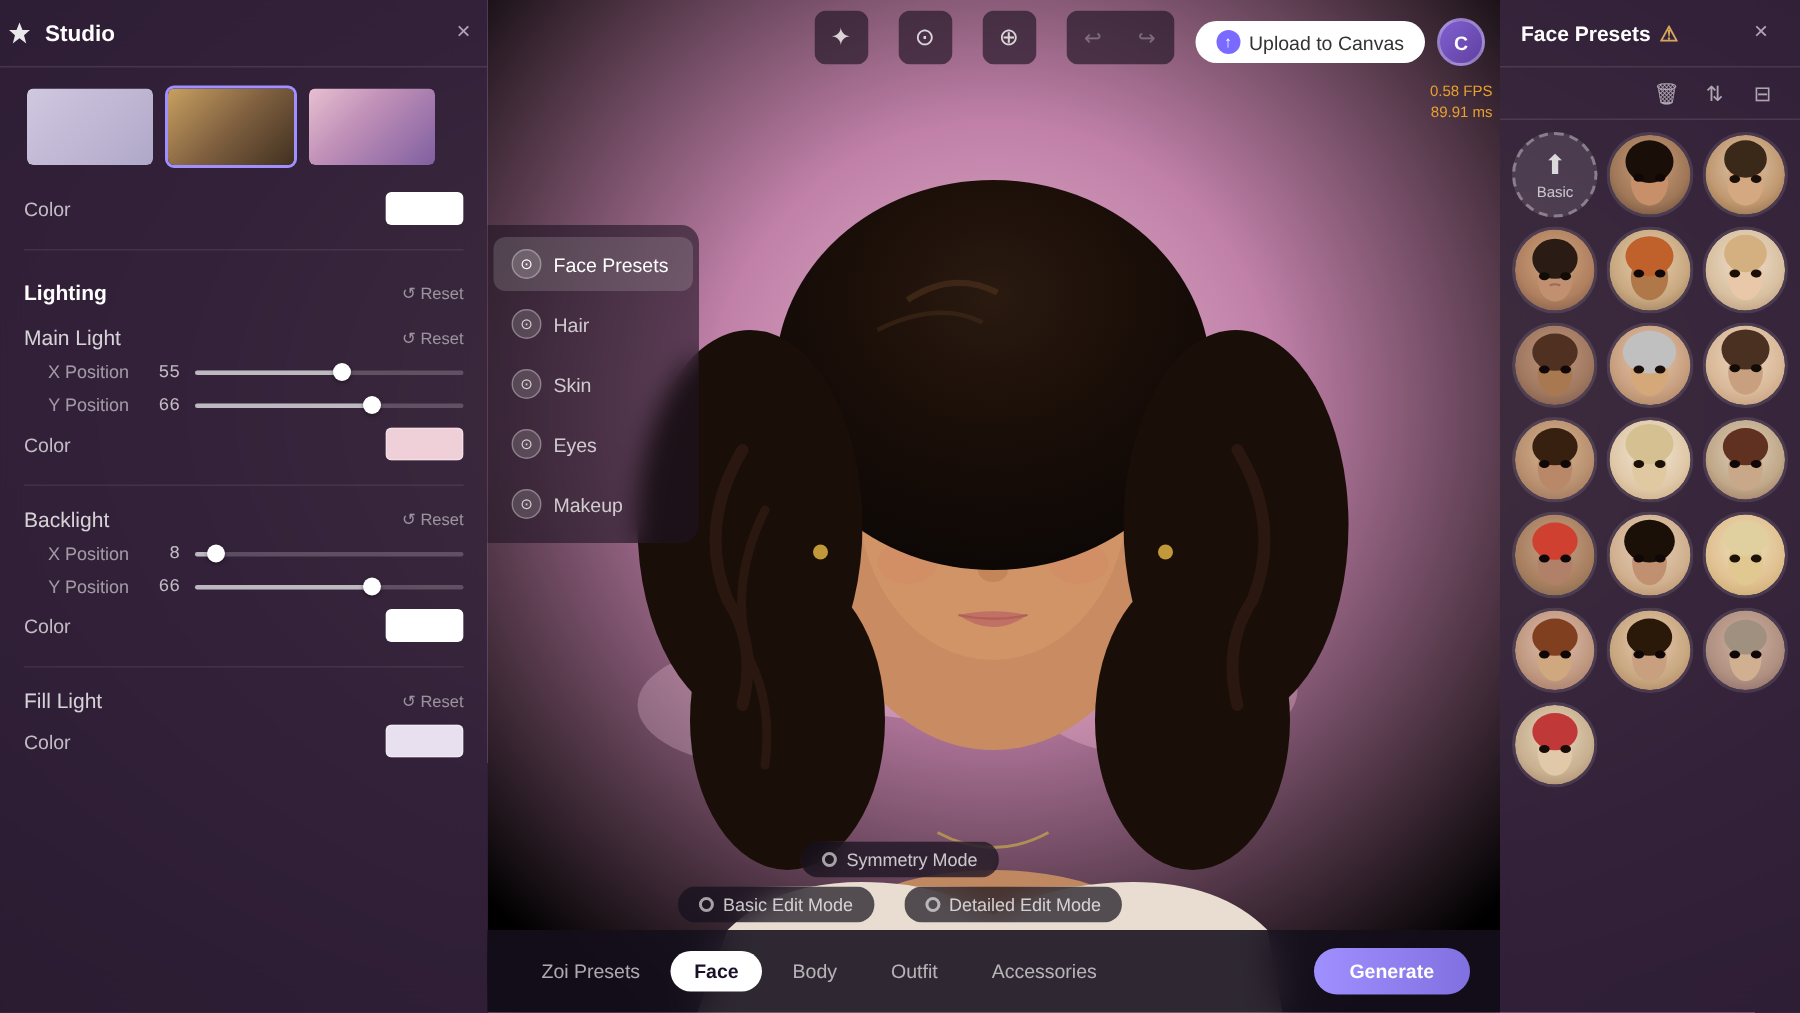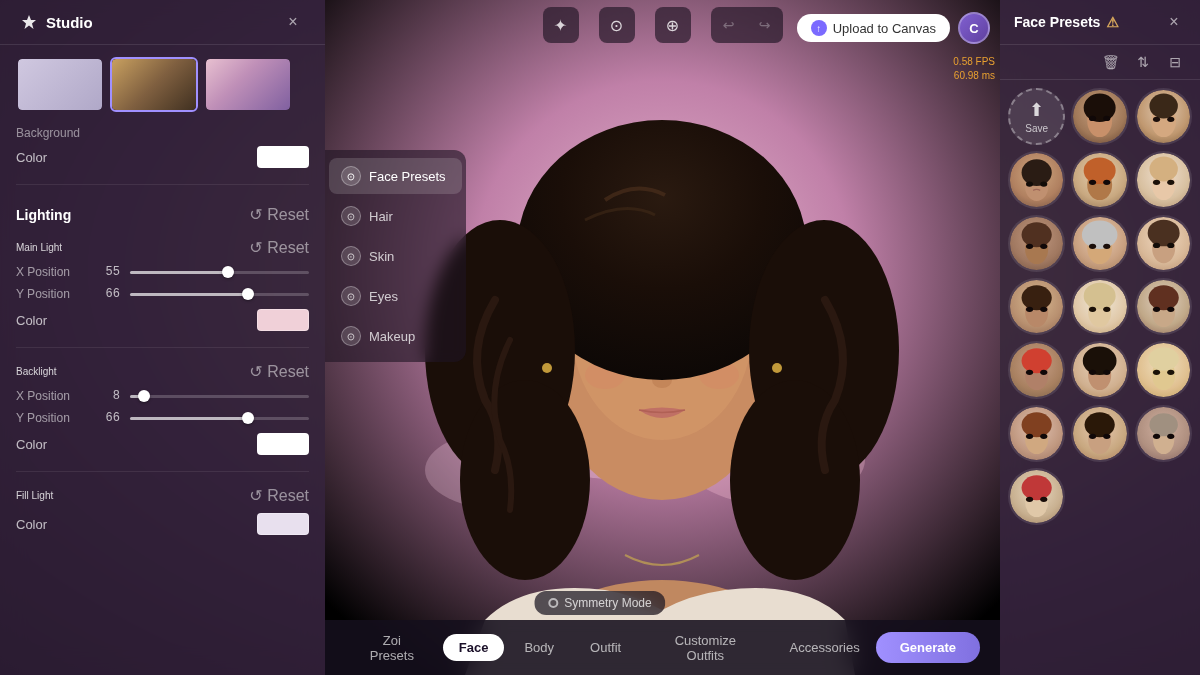--- a/index.html
+++ b/index.html
@@ -32,21 +32,21 @@
       overflow-y: auto;
       overflow-x: hidden;
       color: #e8e0ee;
       scrollbar-width: thin;
       scrollbar-color: rgba(255,255,255,0.2) transparent;
     }
 
     .panel-header {
       display: flex;
       justify-content: space-between;
-      padding: 10px 20px;
+      padding: 10px 4px;
       border-bottom: 1px solid rgba(255,255,255,0.1);
     }
 
     .panel-title {
       display: flex;
       align-items: center;
       gap: 8px;
       font-size: 15px;
       font-weight: 600;
       color: #fff;
@@ -123,49 +123,50 @@
       padding: 12px 16px 8px;
     }
     .section-name {
       font-size: 14px;
       font-weight: 600;
       color: #fff;
     }
     .reset-btn {
       background: none; border: none;
       color: rgba(255,255,255,0.5);
-      font-size: 16px;
+      font-size: 11px;
       cursor: pointer;
       display: flex; align-items: center; gap: 4px;
     }
 
     .subsection-title {
       display: flex;
       align-items: center;
       justify-content: space-between;
       padding: 6px 16px 4px;
     }
     .subsection-name {
-      font-size: 10px;
+      font-size: 14px;
       color: rgba(255,255,255,0.8);
       text-align: right;
     }
 
     
     .slider-row {
       display: flex;
       align-items: center;
       padding: 4px 16px;
       gap: 10px;
     }
     .slider-label {
       font-size: 12px;
       color: rgba(255,255,255,0.55);
       width: 70px;
       flex-shrink: 0;
+      text-align: right;
     }
     .slider-value {
       font-size: 12px;
       color: rgba(255,255,255,0.7);
       width: 24px;
       text-align: right;
       flex-shrink: 0;
       font-family: Liberation Mono, monospace;
     }
     .slider-track {
@@ -643,21 +644,21 @@
     <span class="upload-icon-small">↑</span>
     <span>Upload to Canvas</span>
   </button>
   <div class="user-avatar-btn">
     <span>C</span>
   </div>
 </div>
 
 <div class="fps-counter">
   <div>0.58 FPS</div>
-  <div>60.98 ms</div>
+  <div>89.91 ms</div>
 </div>
 
 <div class="left-panel">
 
   <div class="panel-header">
     <div class="panel-title">
       <svg class="studio-icon" viewBox="0 0 18 18" fill="none">
         <path d="M9 2L11 7H16L12 10.5L13.5 16L9 12.5L4.5 16L6 10.5L2 7H7L9 2Z" fill="white" opacity="0.9"></path>
       </svg>
       <span>Studio</span>
@@ -670,21 +671,20 @@
       <div class="bg-thumb-inner bg-thumb-1"></div>
     </div>
     <div class="bg-thumb selected">
       <div class="bg-thumb-inner bg-thumb-2"></div>
     </div>
     <div class="bg-thumb">
       <div class="bg-thumb-inner bg-thumb-3"></div>
     </div>
   </div>
 
-  <div class="section-label">Background</div>
   <div class="color-row">
     <span class="color-label">Color</span>
     <div class="color-swatch"></div>
   </div>
 
   <div class="divider"></div>
 
   <div class="section-title">
     <span class="section-name">Lighting</span>
     <button class="reset-btn">↺  Reset</button>
@@ -796,21 +796,21 @@
   <div class="right-panel-tools">
     <button class="tool-btn">🗑</button>
     <button class="tool-btn">⇅</button>
     <button class="tool-btn">⊟</button>
   </div>
 
   <div class="preset-grid">
 
     <div class="preset-item save-item">
       <span class="save-icon-circle">⬆</span>
-      <span class="save-label">Save</span>
+      <span class="save-label">Basic</span>
     </div>
 
     <div class="preset-item">
       <div class="avatar-circle avatar-1">
         <svg viewBox="0 0 60 60" style="width:100%;height:100%">
           <ellipse cx="30" cy="35" rx="14" ry="18" fill="#c8906a"></ellipse>
           <ellipse cx="30" cy="20" rx="18" ry="16" fill="#1a0e08"></ellipse>
           <ellipse cx="22" cy="32" rx="4" ry="3" fill="#100808"></ellipse>
           <ellipse cx="38" cy="32" rx="4" ry="3" fill="#100808"></ellipse>
         </svg>
@@ -993,29 +993,38 @@
       </div>
     </div>
   </div>
 </div>
 
 <div class="bottom-modes">
   <div class="mode-row">
     <div class="mode-item">
       <div class="dot"></div>
       <span>Symmetry Mode</span>
+    </div>
+  </div>
+  <div class="mode-row">
+    <div class="mode-item">
+      <div class="dot"></div>
+      <span>Basic Edit Mode</span>
+    </div>
+    <div class="mode-item">
+      <div class="dot"></div>
+      <span>Detailed Edit Mode</span>
     </div>
   </div>
 </div>
 
 <div class="bottom-bar">
   <div class="bottom-tabs">
     <button class="bottom-tab">Zoi Presets</button>
     <button class="bottom-tab active">Face</button>
     <button class="bottom-tab">Body</button>
     <button class="bottom-tab">Outfit</button>
-    <button class="bottom-tab">Customize Outfits</button>
     <button class="bottom-tab">Accessories</button>
   </div>
   <div class="bottom-right-btns">
     <button class="generate-btn">Generate</button>
   </div>
 </div>
 
 </body></html>

